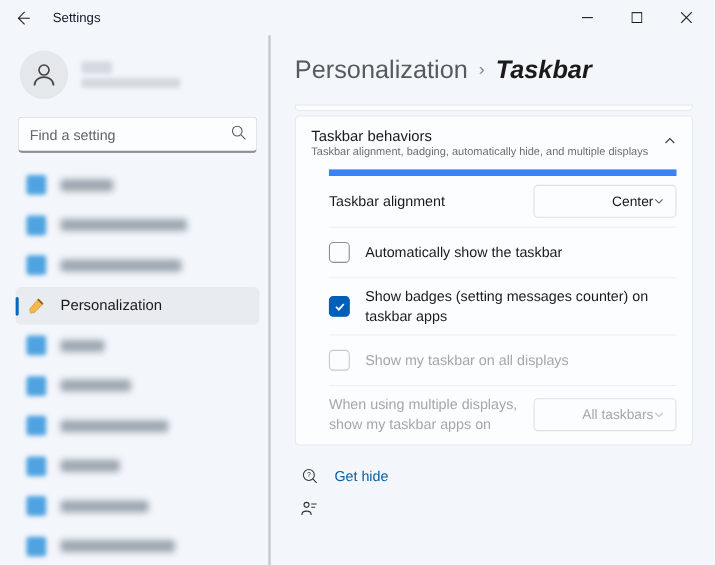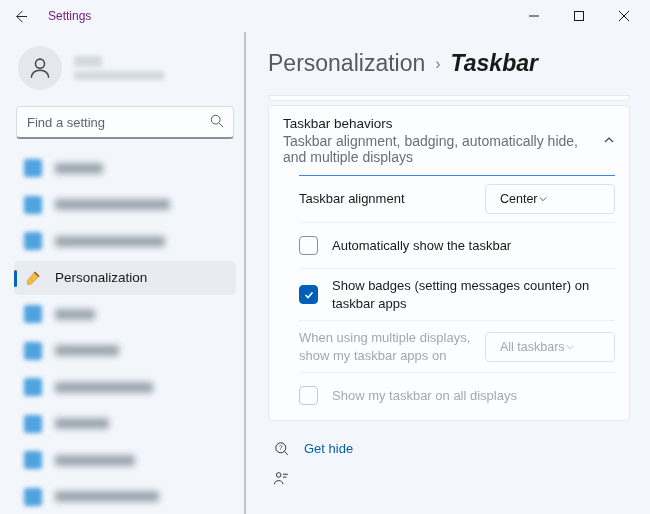--- a/index.html
+++ b/index.html
@@ -1,20 +1,20 @@
 <!DOCTYPE html>
 <html><head>
 <meta charset="utf-8">
 <style>
 * { box-sizing: border-box; margin: 0; padding: 0; font-family: "Segoe UI", Arial, sans-serif; }
 body { width: 650px; height: 514px; background: #f3f6fb; overflow: hidden; color: #1a1a1a; position: relative; }
 
 .titlebar { height: 32px; display: flex; align-items: center; padding: 0 4px; }
 .back-btn { width: 32px; height: 32px; display: flex; align-items: center; justify-content: center; cursor: pointer; }
-.title { font-size: 12px; margin-left: 12px; color: #701a75; }
+.title { font-size: 12px; margin-left: 12px; color: #0f172a; }
 .window-controls { margin-left: auto; display: flex; }
 .wc { width: 45px; height: 32px; display: flex; align-items: center; justify-content: center; cursor: pointer; }
 
 .content { display: flex; height: calc(100% - 32px); }
 .sidebar { width: 246px; padding: 8px 10px 0 14px; display: flex; flex-direction: column; }
 .profile { display: flex; align-items: center; gap: 12px; padding: 6px 4px 14px; }
 .avatar { width: 44px; height: 44px; border-radius: 50%; background: #e4e8ec; display: flex; align-items: center; justify-content: center; }
 .pblur { display: flex; flex-direction: column; gap: 4px; }
 .blur-line { background: #d3d9df; border-radius: 3px; filter: blur(2px); }
 .bl-1 { width: 28px; height: 11px; }
@@ -39,30 +39,30 @@
 .breadcrumb { display: flex; align-items: center; gap: 10px; font-size: 23px; margin-bottom: 18px; }
 .bc-parent { color: #565a5e; font-weight: 500; cursor: pointer; }
 .bc-sep { color: #808488; font-size: 16px; }
 .bc-current { font-weight: 600; font-style: italic; }
 
 .panel { background: #fcfdfe; border: 1px solid #e5e8ec; border-radius: 4px; margin-bottom: 14px; }
 .panel-hint { height: 6px; background: #fcfdfe; border: 1px solid #e5e8ec; border-radius: 0 0 4px 4px; margin-bottom: 4px; }
 .panel-head { padding: 10px 14px; display: flex; align-items: center; cursor: pointer; }
 .ph-text { flex: 1; }
 .ph-title { font-size: 13.5px; color: #1a1a1a; }
-.ph-sub { font-size: 14px; color: #6a6f74; margin-top: 2px; }
+.ph-sub { font-size: 10px; color: #6a6f74; margin-top: 2px; }
 .panel-body { padding: 0 14px 2px 30px; }
 .row { display: flex; align-items: center; min-height: 46px; padding: 8px 0; border-top: 1px solid #edf0f3; font-size: 13px; }
-.row:first-child { border-top: 1px solid #3b82f6; }
+.row:first-child { border-top: 6px solid #3b82f6; }
 .row-label { flex: 1; padding-right: 12px; line-height: 1.35; }
 .row.disabled .row-label { color: #a3a8ad; }
 .chk { width: 19px; height: 19px; border-radius: 4px; border: 1px solid #8a8f94; background: #fcfdfe; margin-right: 14px; flex-shrink: 0; display: flex; align-items: center; justify-content: center; cursor: pointer; }
 .chk.checked { background: #005fb8; border-color: #005fb8; }
 .chk.disabled { border-color: #c5cace; cursor: default; }
-.select { width: 130px; height: 30px; border: 1px solid #dde1e5; border-radius: 4px; background: #fcfdfe; display: flex; align-items: center; justify-content: flex-start; padding: 0 10px 0 14px; font-size: 12.5px; cursor: pointer; }
+.select { width: 130px; height: 30px; border: 1px solid #dde1e5; border-radius: 4px; background: #fcfdfe; display: flex; align-items: center; justify-content: flex-end; padding: 0 10px 0 14px; font-size: 12.5px; cursor: pointer; }
 .select.disabled { color: #a3a8ad; cursor: default; }
 
 .links { display: flex; flex-direction: column; gap: 12px; padding: 4px 0 0 4px; }
 .link { display: flex; align-items: center; gap: 14px; font-size: 13px; color: #0560a8; cursor: pointer; }
 .link-icon { width: 18px; height: 18px; display: flex; align-items: center; justify-content: center; color: #303438; }
 </style>
 </head>
 <body>
 
 <div class="titlebar">
@@ -203,32 +203,32 @@
         </div>
         <div class="row">
           <div class="chk checked">
             <svg width="12" height="12" viewBox="0 0 12 12">
                 <path d="M2.5 6 L5 8.5 L9.5 3.5" stroke="#fff" stroke-width="1.6" fill="none"></path>
               </svg>
           </div>
           <div class="row-label">Show badges (setting messages counter) on taskbar apps</div>
         </div>
         <div class="row disabled">
+          <div class="chk disabled"></div>
+          <div class="row-label">Show my taskbar on all displays</div>
+        </div>
+        <div class="row disabled">
           <div class="row-label">When using multiple displays, show my taskbar apps on</div>
           <div class="select disabled">
             <span>All taskbars</span>
             <svg width="10" height="10" viewBox="0 0 12 12">
                 <path d="M2 4 L6 8 L10 4" stroke="#b5bac0" stroke-width="1.1" fill="none"></path>
               </svg>
           </div>
         </div>
-        <div class="row disabled">
-          <div class="chk disabled"></div>
-          <div class="row-label">Show my taskbar on all displays</div>
-        </div>
       </div>
     </div>
 
     <div class="links">
       <div class="link">
         <span class="link-icon">
           <svg width="17" height="17" viewBox="0 0 24 24">
               <circle cx="11" cy="11" r="7" stroke="#303438" fill="none" stroke-width="1.4"></circle>
               <path d="M16 16 L21 21" stroke="#303438" stroke-width="1.4"></path>
               <text x="11" y="14" font-size="9" text-anchor="middle" fill="#303438">?</text>

